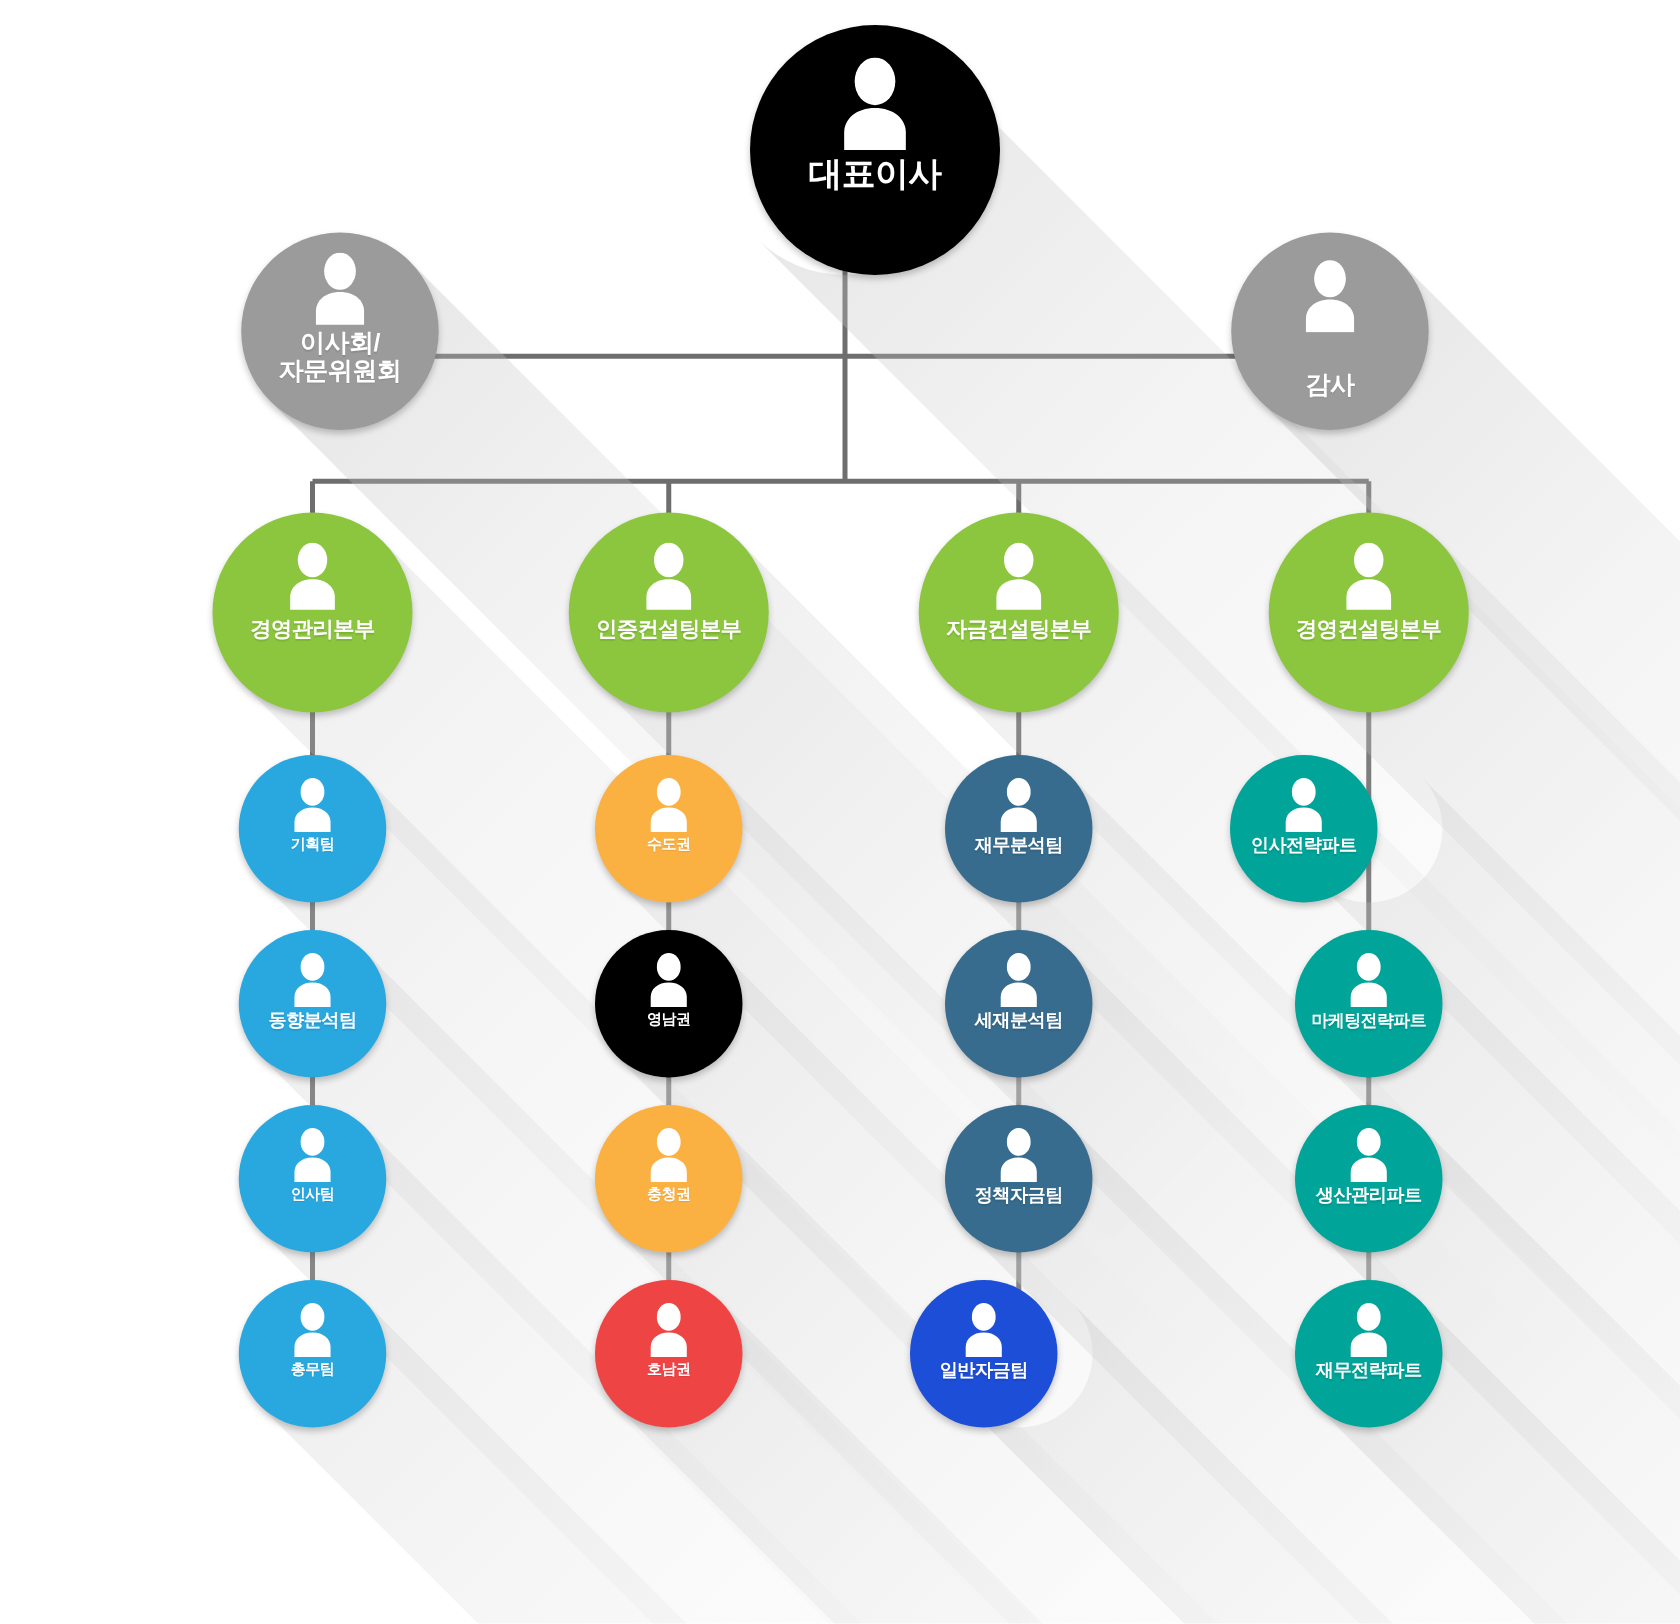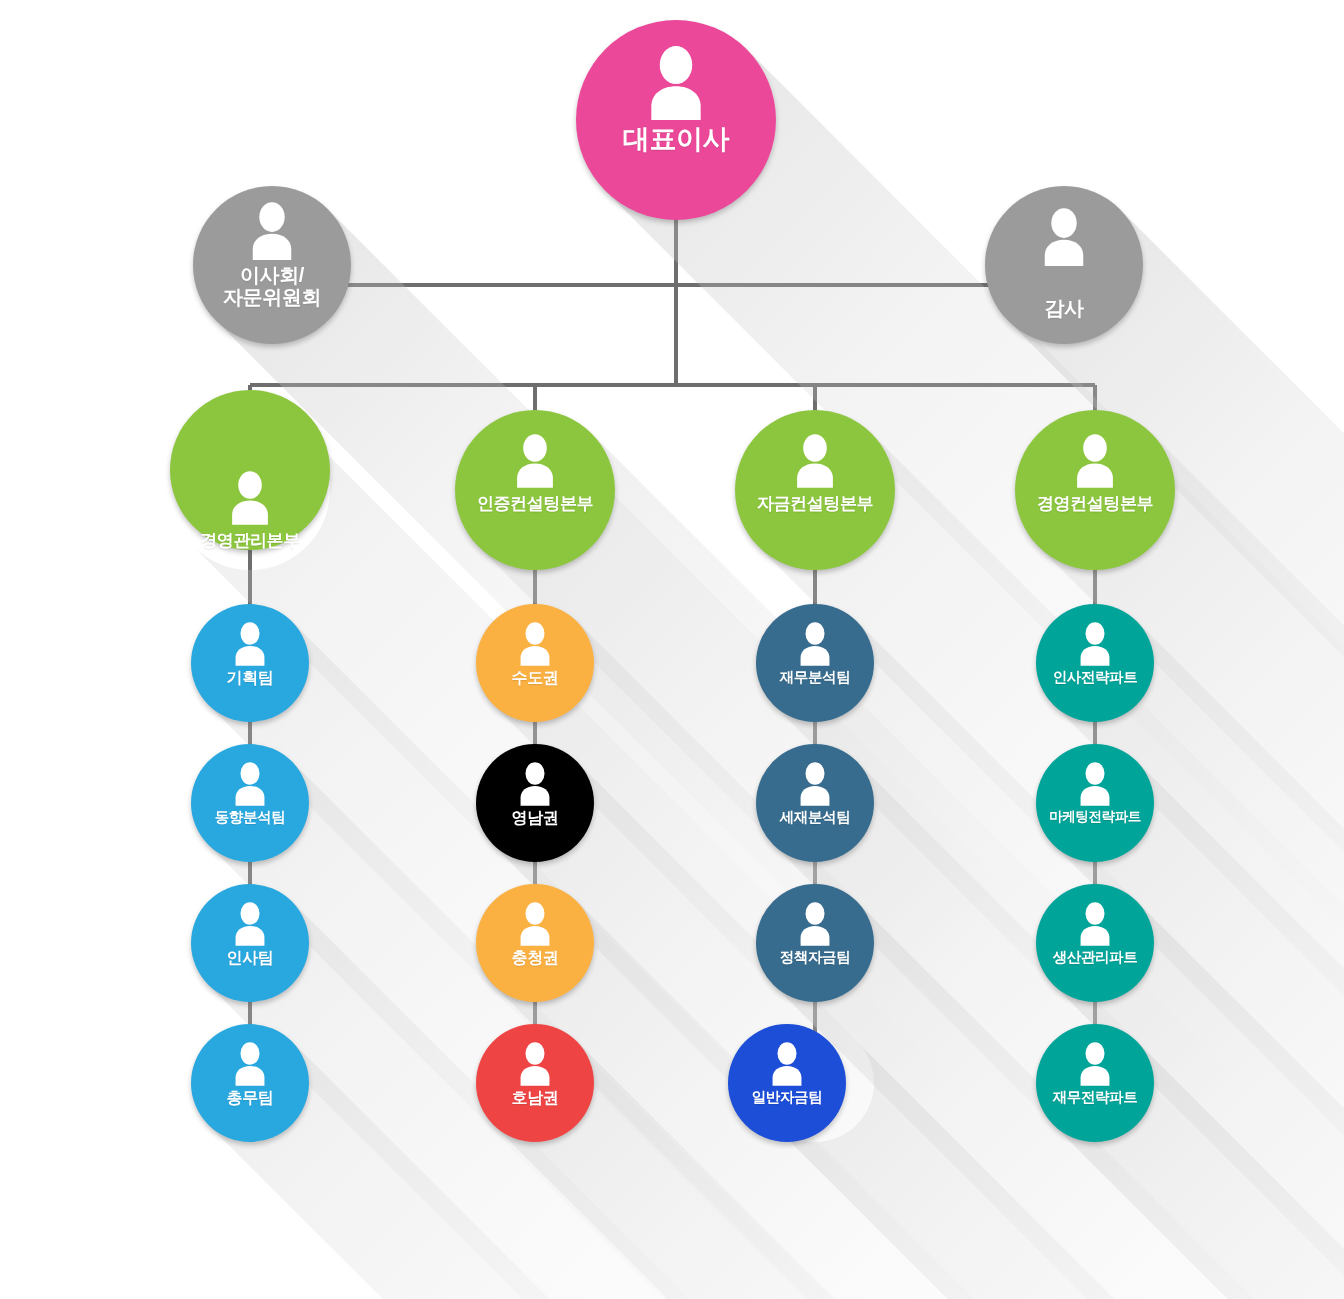--- a/index.html
+++ b/index.html
@@ -75,21 +75,21 @@
   .size-lg { width: 158px; height: 158px; }
   .size-lg .person-icon svg { width: 56px; height: 58px; }
   .size-lg .node-label { font-size: 20px; margin-top: 4px; }
 
   .size-md { width: 160px; height: 160px; }
   .size-md .person-icon svg { width: 52px; height: 54px; }
   .size-md .node-label { font-size: 17px; margin-top: 6px; }
 
   .size-sm { width: 118px; height: 118px; }
   .size-sm .person-icon svg { width: 42px; height: 44px; }
-  .size-sm .node-label { font-size: 16px; margin-top: 3px; }
+  .size-sm .node-label { font-size: 12px; margin-top: 3px; }
 
   .size-sm.wide-label .node-label { font-size: 14.5px; }
   .size-sm.xwide-label .node-label { font-size: 13.5px; }
 
   .size-xl .person-icon { margin-top: 26px; }
   .size-lg .person-icon { margin-top: 22px; }
   .size-md .person-icon { margin-top: 24px; }
   .size-sm .person-icon { margin-top: 18px; }
 
   .two-line .person-icon { margin-top: 16px; }
@@ -161,21 +161,21 @@
         <line x1="815" y1="803" x2="815" y2="943"></line>
         <line x1="815" y1="943" x2="815" y2="1083"></line>
         <line x1="1095" y1="490" x2="1095" y2="663"></line>
         <line x1="1095" y1="663" x2="1095" y2="803"></line>
         <line x1="1095" y1="803" x2="1095" y2="943"></line>
         <line x1="1095" y1="943" x2="1095" y2="1083"></line>
       </g>
   </svg>
 
   <div id="node-layer">
-      <div class="node size-xl" style="background: #ec4899; left: 576px; top: 20px; width: 200px; height: 200px;">
+      <div class="node size-xl" style="background: #000000; left: 600px; top: 20px; width: 200px; height: 200px;">
         <span class="person-icon"><svg viewBox="0 0 64 66" xmlns="http://www.w3.org/2000/svg">
             <ellipse cx="32" cy="17" rx="14.5" ry="17" fill="#ffffff"></ellipse>
             <path d="M32 36c-13.2 0-22 7.6-22 17.6V66h44V53.6C54 43.6 45.2 36 32 36z" fill="#ffffff"></path>
           </svg></span>
         <span class="node-label">대표이사</span>
       </div>
       <div class="node size-lg two-line" style="background: rgb(155, 155, 155); left: 193px; top: 186px; width: 158px; height: 158px;">
         <span class="person-icon"><svg viewBox="0 0 64 66" xmlns="http://www.w3.org/2000/svg">
             <ellipse cx="32" cy="17" rx="14.5" ry="17" fill="#ffffff"></ellipse>
             <path d="M32 36c-13.2 0-22 7.6-22 17.6V66h44V53.6C54 43.6 45.2 36 32 36z" fill="#ffffff"></path>
@@ -183,21 +183,21 @@
         <span class="node-label">이사회/
 자문위원회</span>
       </div>
       <div class="node size-lg" style="background: rgb(155, 155, 155); left: 985px; top: 186px; width: 158px; height: 158px; gap: 27px;">
         <span class="person-icon"><svg viewBox="0 0 64 66" xmlns="http://www.w3.org/2000/svg">
             <ellipse cx="32" cy="17" rx="14.5" ry="17" fill="#ffffff"></ellipse>
             <path d="M32 36c-13.2 0-22 7.6-22 17.6V66h44V53.6C54 43.6 45.2 36 32 36z" fill="#ffffff"></path>
           </svg></span>
         <span class="node-label">감사</span>
       </div>
-      <div class="node size-md" style="background: rgb(140, 198, 62); left: 170px; top: 390px; width: 160px; height: 160px; justify-content: flex-end;">
+      <div class="node size-md" style="background: rgb(140, 198, 62); left: 170px; top: 410px; width: 160px; height: 160px;">
         <span class="person-icon"><svg viewBox="0 0 64 66" xmlns="http://www.w3.org/2000/svg">
             <ellipse cx="32" cy="17" rx="14.5" ry="17" fill="#ffffff"></ellipse>
             <path d="M32 36c-13.2 0-22 7.6-22 17.6V66h44V53.6C54 43.6 45.2 36 32 36z" fill="#ffffff"></path>
           </svg></span>
         <span class="node-label">경영관리본부</span>
       </div>
       <div class="node size-sm" style="background: rgb(41, 168, 224); left: 191px; top: 604px; width: 118px; height: 118px;">
         <span class="person-icon"><svg viewBox="0 0 64 66" xmlns="http://www.w3.org/2000/svg">
             <ellipse cx="32" cy="17" rx="14.5" ry="17" fill="#ffffff"></ellipse>
             <path d="M32 36c-13.2 0-22 7.6-22 17.6V66h44V53.6C54 43.6 45.2 36 32 36z" fill="#ffffff"></path>
@@ -295,21 +295,21 @@
           </svg></span>
         <span class="node-label">일반자금팀</span>
       </div>
       <div class="node size-md" style="background: rgb(140, 198, 62); left: 1015px; top: 410px; width: 160px; height: 160px; text-align: center;">
         <span class="person-icon"><svg viewBox="0 0 64 66" xmlns="http://www.w3.org/2000/svg">
             <ellipse cx="32" cy="17" rx="14.5" ry="17" fill="#ffffff"></ellipse>
             <path d="M32 36c-13.2 0-22 7.6-22 17.6V66h44V53.6C54 43.6 45.2 36 32 36z" fill="#ffffff"></path>
           </svg></span>
         <span class="node-label">경영컨설팅본부</span>
       </div>
-      <div class="node size-sm wide-label" style="background: rgb(0, 164, 153); left: 1036px; top: 604px; width: 118px; height: 118px;">
+      <div class="node size-sm wide-label" style="background: rgb(0, 164, 153); left: 984px; top: 604px; width: 118px; height: 118px;">
         <span class="person-icon"><svg viewBox="0 0 64 66" xmlns="http://www.w3.org/2000/svg">
             <ellipse cx="32" cy="17" rx="14.5" ry="17" fill="#ffffff"></ellipse>
             <path d="M32 36c-13.2 0-22 7.6-22 17.6V66h44V53.6C54 43.6 45.2 36 32 36z" fill="#ffffff"></path>
           </svg></span>
         <span class="node-label">인사전략파트</span>
       </div>
       <div class="node size-sm xwide-label" style="background: rgb(0, 164, 153); left: 1036px; top: 744px; width: 118px; height: 118px;">
         <span class="person-icon"><svg viewBox="0 0 64 66" xmlns="http://www.w3.org/2000/svg">
             <ellipse cx="32" cy="17" rx="14.5" ry="17" fill="#ffffff"></ellipse>
             <path d="M32 36c-13.2 0-22 7.6-22 17.6V66h44V53.6C54 43.6 45.2 36 32 36z" fill="#ffffff"></path>

